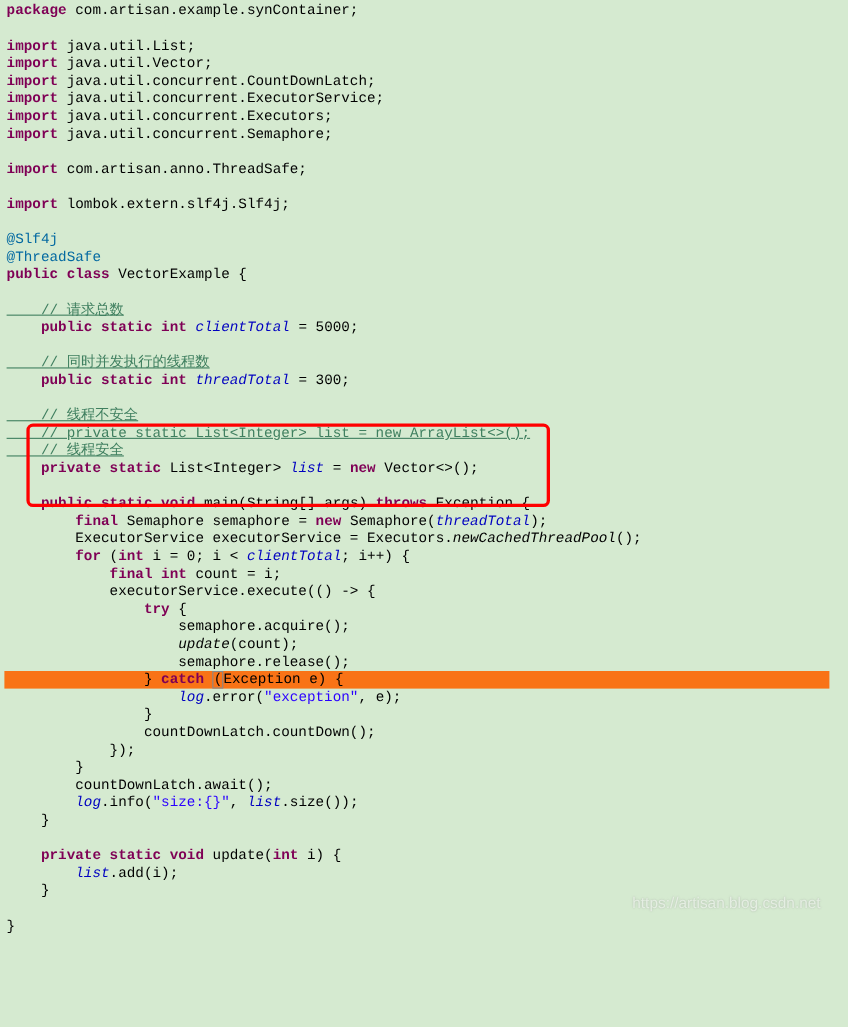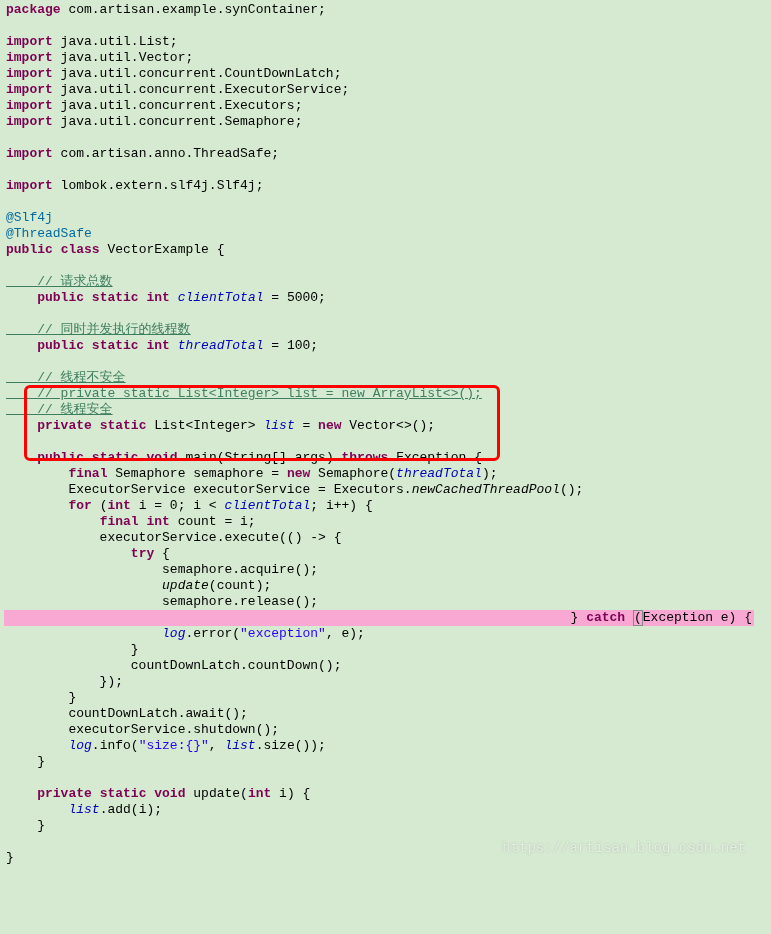--- a/index.html
+++ b/index.html
@@ -29,35 +29,34 @@
   .ital { font-style: italic; color: #0000c0; }
   .method-ital { font-style: italic; }
   .highlight-box {
     border: 3px solid #ff0000;
     position: absolute;
     border-radius: 6px;
     box-sizing: border-box;
     pointer-events: none;
   }
   .cursor-line {
-    background: #f9a8d4;
-    text-align: right;
+    background: #f97316;
   }
   .cursor-box {
     border: 1px solid #888;
     display: inline-block;
     line-height: 14px;
   }
   .watermark {
     position: absolute;
     right: 12px;
-    bottom: 12px;
+    bottom: 24px;
     color: #f2f2f2;
     opacity: 0.55;
-    font-family: Liberation Mono, monospace;
+    font-family: Liberation Sans, sans-serif;
     font-size: 14px;
     text-shadow: 0 0 2px #888;
     pointer-events: none;
   }
 </style>
 </head>
 <body>
 
 <div class="code-container">
 
@@ -75,21 +74,21 @@
 <div class="line"><span class="kw">import</span><span> lombok.extern.slf4j.Slf4j;</span></div>
 <div class="line"> </div>
 <div class="line"><span class="anno">@Slf4j</span></div>
 <div class="line"><span class="anno">@ThreadSafe</span></div>
 <div class="line"><span class="kw">public</span><span> </span><span class="kw">class</span><span> VectorExample {</span></div>
 <div class="line"> </div>
 <div class="line"><span class="com">    // 请求总数</span></div>
 <div class="line"><span>    </span><span class="kw">public</span><span> </span><span class="kw">static</span><span> </span><span class="kw">int</span><span> </span><span class="ital">clientTotal</span><span> = 5000;</span></div>
 <div class="line"> </div>
 <div class="line"><span class="com">    // 同时并发执行的线程数</span></div>
-<div class="line"><span>    </span><span class="kw">public</span><span> </span><span class="kw">static</span><span> </span><span class="kw">int</span><span> </span><span class="ital">threadTotal</span><span> = 100;</span></div>
+<div class="line"><span>    </span><span class="kw">public</span><span> </span><span class="kw">static</span><span> </span><span class="kw">int</span><span> </span><span class="ital">threadTotal</span><span> = 300;</span></div>
 <div class="line"> </div>
 <div class="line"><span class="com">    // 线程不安全</span></div>
 <div class="line"><span class="com">    // private static List&lt;Integer&gt; list = new ArrayList&lt;&gt;();</span></div>
 <div class="line"><span class="com">    // 线程安全</span></div>
 <div class="line"><span>    </span><span class="kw">private</span><span> </span><span class="kw">static</span><span> List&lt;Integer&gt; </span><span class="ital">list</span><span> = </span><span class="kw">new</span><span> Vector&lt;&gt;();</span></div>
 <div class="line"> </div>
 <div class="line"><span>    </span><span class="kw">public</span><span> </span><span class="kw">static</span><span> </span><span class="kw">void</span><span> main(String[] args) </span><span class="kw">throws</span><span> Exception {</span></div>
 <div class="line"><span>        </span><span class="kw">final</span><span> Semaphore semaphore = </span><span class="kw">new</span><span> Semaphore(</span><span class="ital">threadTotal</span><span>);</span></div>
 <div class="line"><span>        ExecutorService executorService = Executors.</span><span class="method-ital">newCachedThreadPool</span><span>();</span></div>
 <div class="line"><span>        </span><span class="kw">for</span><span> (</span><span class="kw">int</span><span> i = 0; i &lt; </span><span class="ital">clientTotal</span><span>; i++) {</span></div>
@@ -99,21 +98,20 @@
 <div class="line"><span>                    semaphore.acquire();</span></div>
 <div class="line"><span>                    </span><span class="method-ital">update</span><span>(count);</span></div>
 <div class="line"><span>                    semaphore.release();</span></div>
 <div class="line cursor-line"><span>                } </span><span class="kw">catch</span><span> </span><span class="cursor-box">(</span><span>Exception e) {</span></div>
 <div class="line"><span>                    </span><span class="ital">log</span><span>.error(</span><span class="str">"exception"</span><span>, e);</span></div>
 <div class="line"><span>                }</span></div>
 <div class="line"><span>                countDownLatch.countDown();</span></div>
 <div class="line"><span>            });</span></div>
 <div class="line"><span>        }</span></div>
 <div class="line"><span>        countDownLatch.await();</span></div>
-<div class="line"><span>        executorService.shutdown();</span></div>
 <div class="line"><span>        </span><span class="ital">log</span><span>.info(</span><span class="str">"size:{}"</span><span>, </span><span class="ital">list</span><span>.size());</span></div>
 <div class="line"><span>    }</span></div>
 <div class="line"> </div>
 <div class="line"><span>    </span><span class="kw">private</span><span> </span><span class="kw">static</span><span> </span><span class="kw">void</span><span> update(</span><span class="kw">int</span><span> i) {</span></div>
 <div class="line"><span>        </span><span class="ital">list</span><span>.add(i);</span></div>
 <div class="line"><span>    }</span></div>
 <div class="line"> </div>
 <div class="line"><span>}</span></div>
 
 <div class="highlight-box" style="left:24px; top:385px; width:476px; height:76px;"></div>

